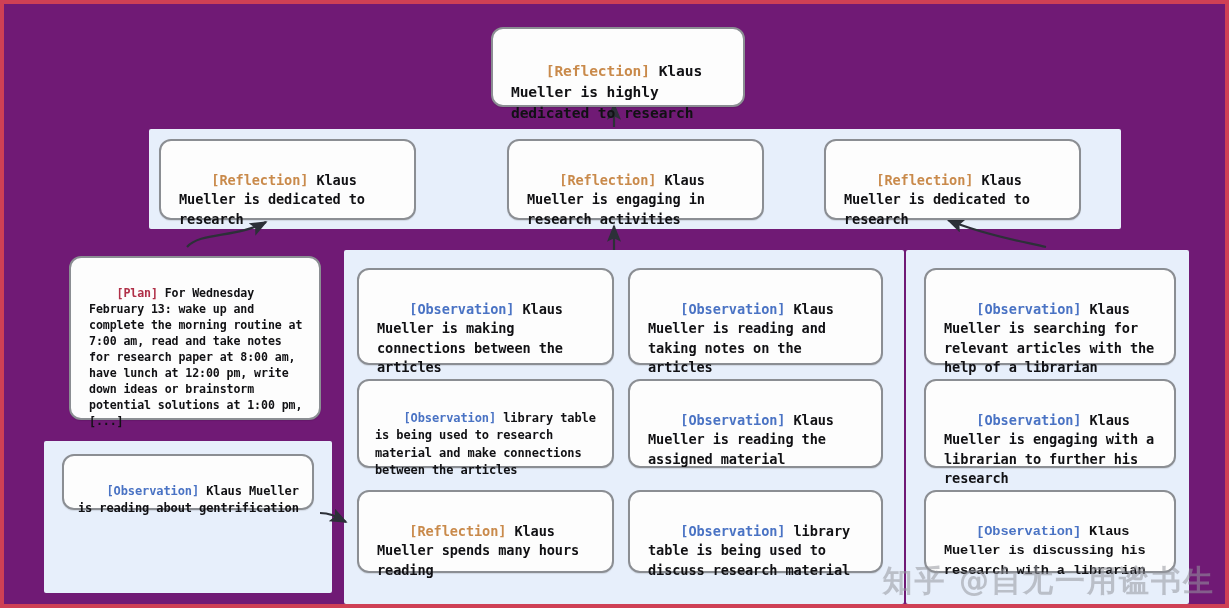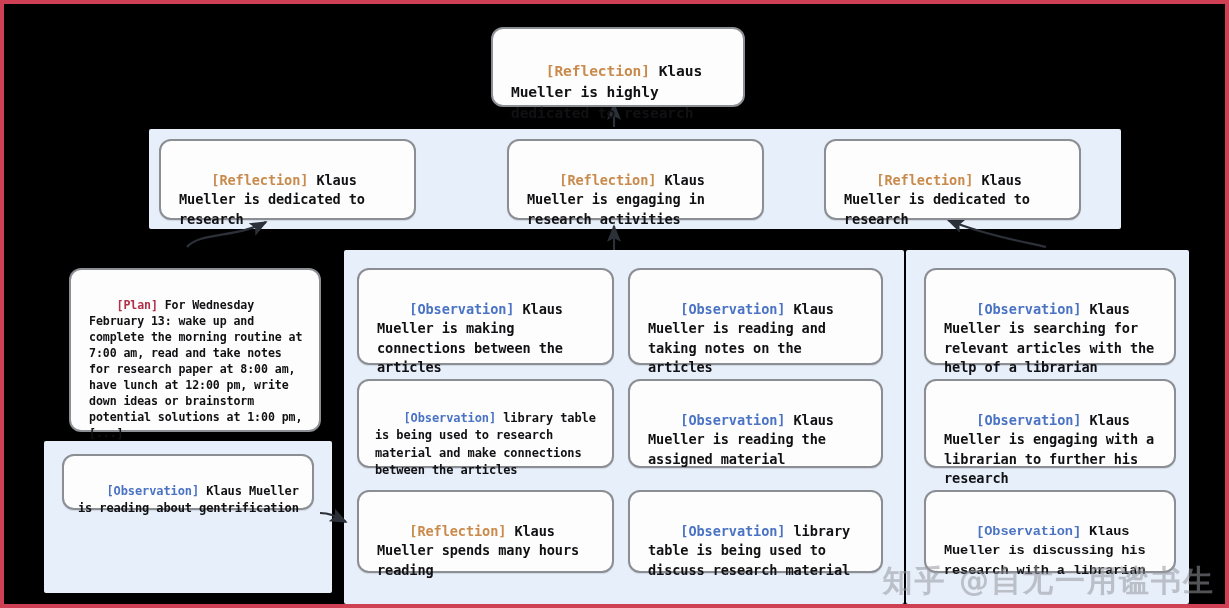--- a/index.html
+++ b/index.html
@@ -7,21 +7,21 @@
     width: 1229px;
     height: 608px;
     overflow: hidden;
     background: #ffffff;
     font-family: "DejaVu Sans Mono", "Liberation Mono", monospace;
   }
   #canvas {
     position: relative;
     width: 1229px;
     height: 608px;
-    background: #000000;
+    background: #701a75;
     border: 4px solid #cf4055;
     overflow: hidden;
   }
   
   .panel {
     position: absolute;
     background: #e7effb;
     border-radius: 2px;
   }
   
@@ -107,21 +107,21 @@
   <div class="node fs14" style="left:155px; top:135px; width:257px; height:81px;">
     <span class="tag tag-reflection">[Reflection]</span><span> Klaus Mueller is dedicated to research</span>
   </div>
   <div class="node fs14" style="left:487px; top:135px; width:257px; height:81px;margin-left:16px;">
     <span class="tag tag-reflection">[Reflection]</span><span> Klaus Mueller is engaging in research activities</span>
   </div>
   <div class="node fs14" style="left:820px; top:135px; width:257px; height:81px;">
     <span class="tag tag-reflection">[Reflection]</span><span> Klaus Mueller is dedicated to research</span>
   </div>
 
-  <div class="node fs12" style="left:65px; top:252px; width:252px; height:164px; padding:12px 14px 10px 18px;margin-top:12px;">
+  <div class="node fs12" style="left:65px; top:252px; width:252px; height:164px; padding:12px 14px 10px 18px;">
     <span class="tag tag-plan">[Plan]</span><span> For Wednesday February 13: wake up and complete the morning routine at 7:00 am, read and take notes for research paper at 8:00 am, have lunch at 12:00 pm, write down ideas or brainstorm potential solutions at 1:00 pm, [...]</span>
   </div>
 
   <div class="node fs11" style="left:58px; top:450px; width:252px; height:56px; padding:9px 10px 8px 14px;">
     <span class="tag tag-observation">[Observation]</span><span> Klaus Mueller is reading about gentrification</span>
   </div>
 
   <div class="node fs14" style="left:353px; top:264px; width:257px; height:97px;">
     <span class="tag tag-observation">[Observation]</span><span> Klaus Mueller is making connections between the articles</span>
   </div>

